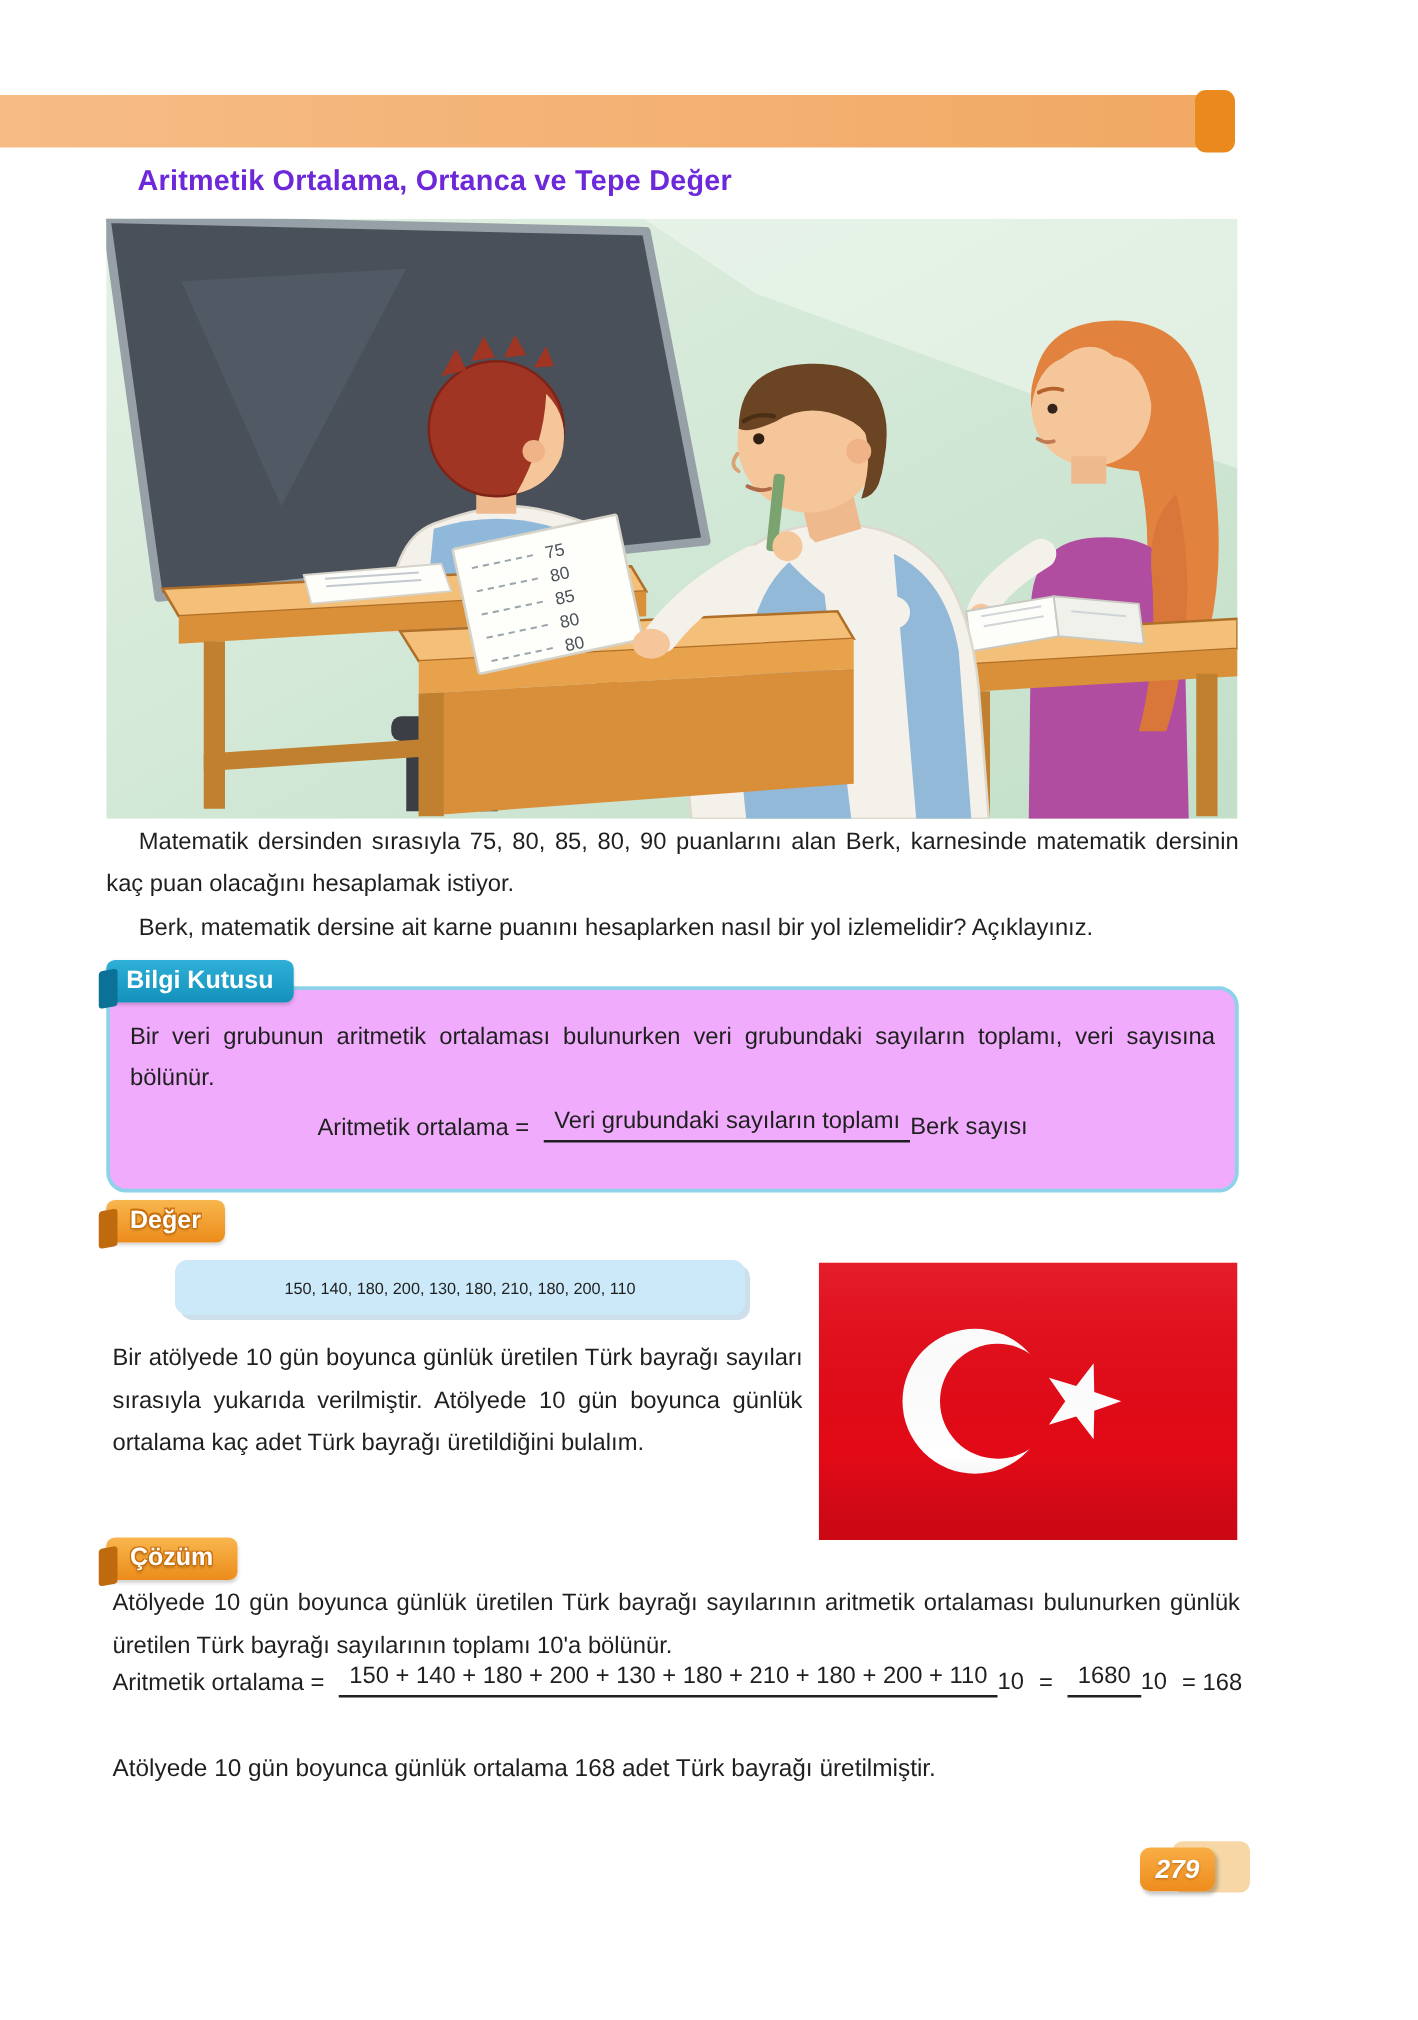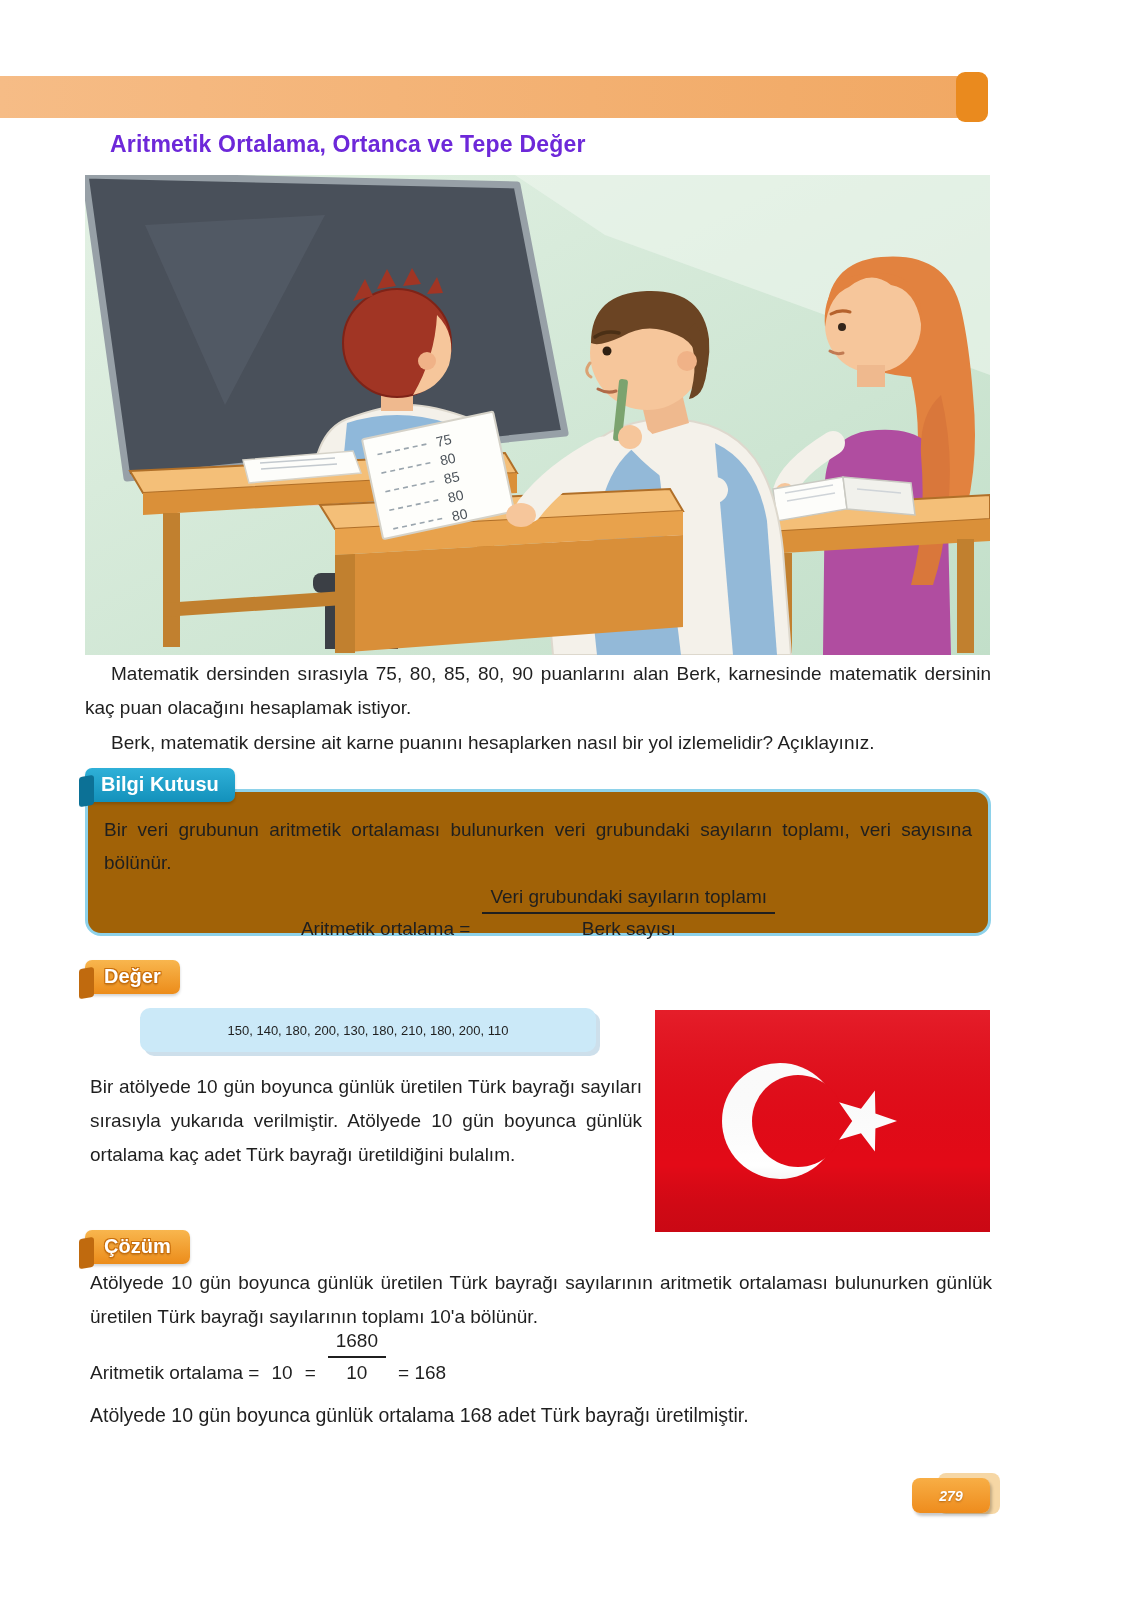--- a/index.html
+++ b/index.html
@@ -53,28 +53,28 @@
     box-shadow:0 2px 3px rgba(0,0,0,0.18);
     text-shadow:-1px -1px 0 #c96f0c,1px -1px 0 #c96f0c,-1px 1px 0 #c96f0c,1px 1px 0 #c96f0c,0 2px 2px rgba(90,45,0,0.35);
   }
   .badge-orange::before { background:#c06a0e; }
 
   .badge-bilgi { left:85px; top:768px; }
   .badge-ornek { left:85px; top:960px; }
   .badge-cozum { left:85px; top:1230px; }
 
   .info-box {
-    left:85px; top:789px; width:906px; height:147px;
-    border:3px solid #8ed2ea; border-radius:16px; background:#a16207; z-index:1;
+    left:85px; top:789px; width:906px; height:165px;
+    border:3px solid #8ed2ea; border-radius:16px; background:#f0abfc; z-index:1;
   }
   .info-text { margin:21px 16px 0 16px; font-size:19px; line-height:33px; text-align:justify; }
   .formula-row { display:flex; align-items:flex-end; gap:12px; font-size:19px; }
   .info-formula { justify-content:center; margin-top:7px; }
 
-  .fraction { display:inline-flex; flex-direction:column; align-items:center; }
+  .fraction { display:inline-flex; flex-direction:row; align-items:center; }
   .fraction .num { padding:0 8px 4px; border-bottom:2px solid #1f1f1f; text-align:center; }
   .fraction .den { padding-top:4px; text-align:center; }
 
   .numbers-box {
     left:140px; top:1008px; width:456px; height:44px;
     background:#cbe9f8; border-radius:10px;
     display:flex; align-items:center; justify-content:center;
     font-size:13px; box-shadow:4px 4px 0 rgba(130,175,205,0.40);
   }
 
@@ -84,23 +84,23 @@
 
   .sol-p1 { left:90px; top:1266px; width:902px; }
   .sol-formula { left:90px; top:1330px; width:920px; }
   .sol-p2 { left:90px; top:1398px; width:902px; font-size:19.5px; text-align:left; }
 
   .page-tab-bg {
     left:938px; top:1473px; width:62px; height:41px;
     background:#f6d7a5; border-radius:8px;
   }
   .page-badge {
-    left:912px; top:1478px; width:78px; height:35px;
+    left:912px; top:1478px; width:60px; height:35px;
     background:linear-gradient(180deg,#f8ae45,#ee8c1d);
-    border-radius:8px; color:#fff; font-weight:bold; font-style:italic; font-size:14px;
+    border-radius:8px; color:#fff; font-weight:bold; font-style:italic; font-size:21px;
     display:flex; align-items:center; justify-content:center;
     box-shadow:2px 3px 3px rgba(0,0,0,0.22);
     text-shadow:0 1px 2px rgba(120,60,0,0.5);
   }
 </style>
 </head>
 <body>
 
 <div class="abs top-bar"></div>
 <div class="abs top-bar-tab"></div>
@@ -267,20 +267,21 @@
     </defs>
   </svg>
 </div>
 
 <div class="badge badge-orange badge-cozum">Çözüm</div>
 <div class="abs para sol-p1">Atölyede 10 gün boyunca günlük üretilen Türk bayrağı sayılarının aritmetik ortalaması bulunurken günlük üretilen Türk bayrağı sayılarının toplamı 10'a bölünür.</div>
 
 <div class="abs formula-row sol-formula">
   <span>Aritmetik ortalama =</span>
   <span class="fraction">
+    <span class="num">150 + 140 + 180 + 200 + 130 + 180 + 210 + 180 + 200 + 110</span>
     <span class="den">10</span>
   </span>
   <span>=</span>
   <span class="fraction">
     <span class="num">1680</span>
     <span class="den">10</span>
   </span>
   <span>= 168</span>
 </div>
 

